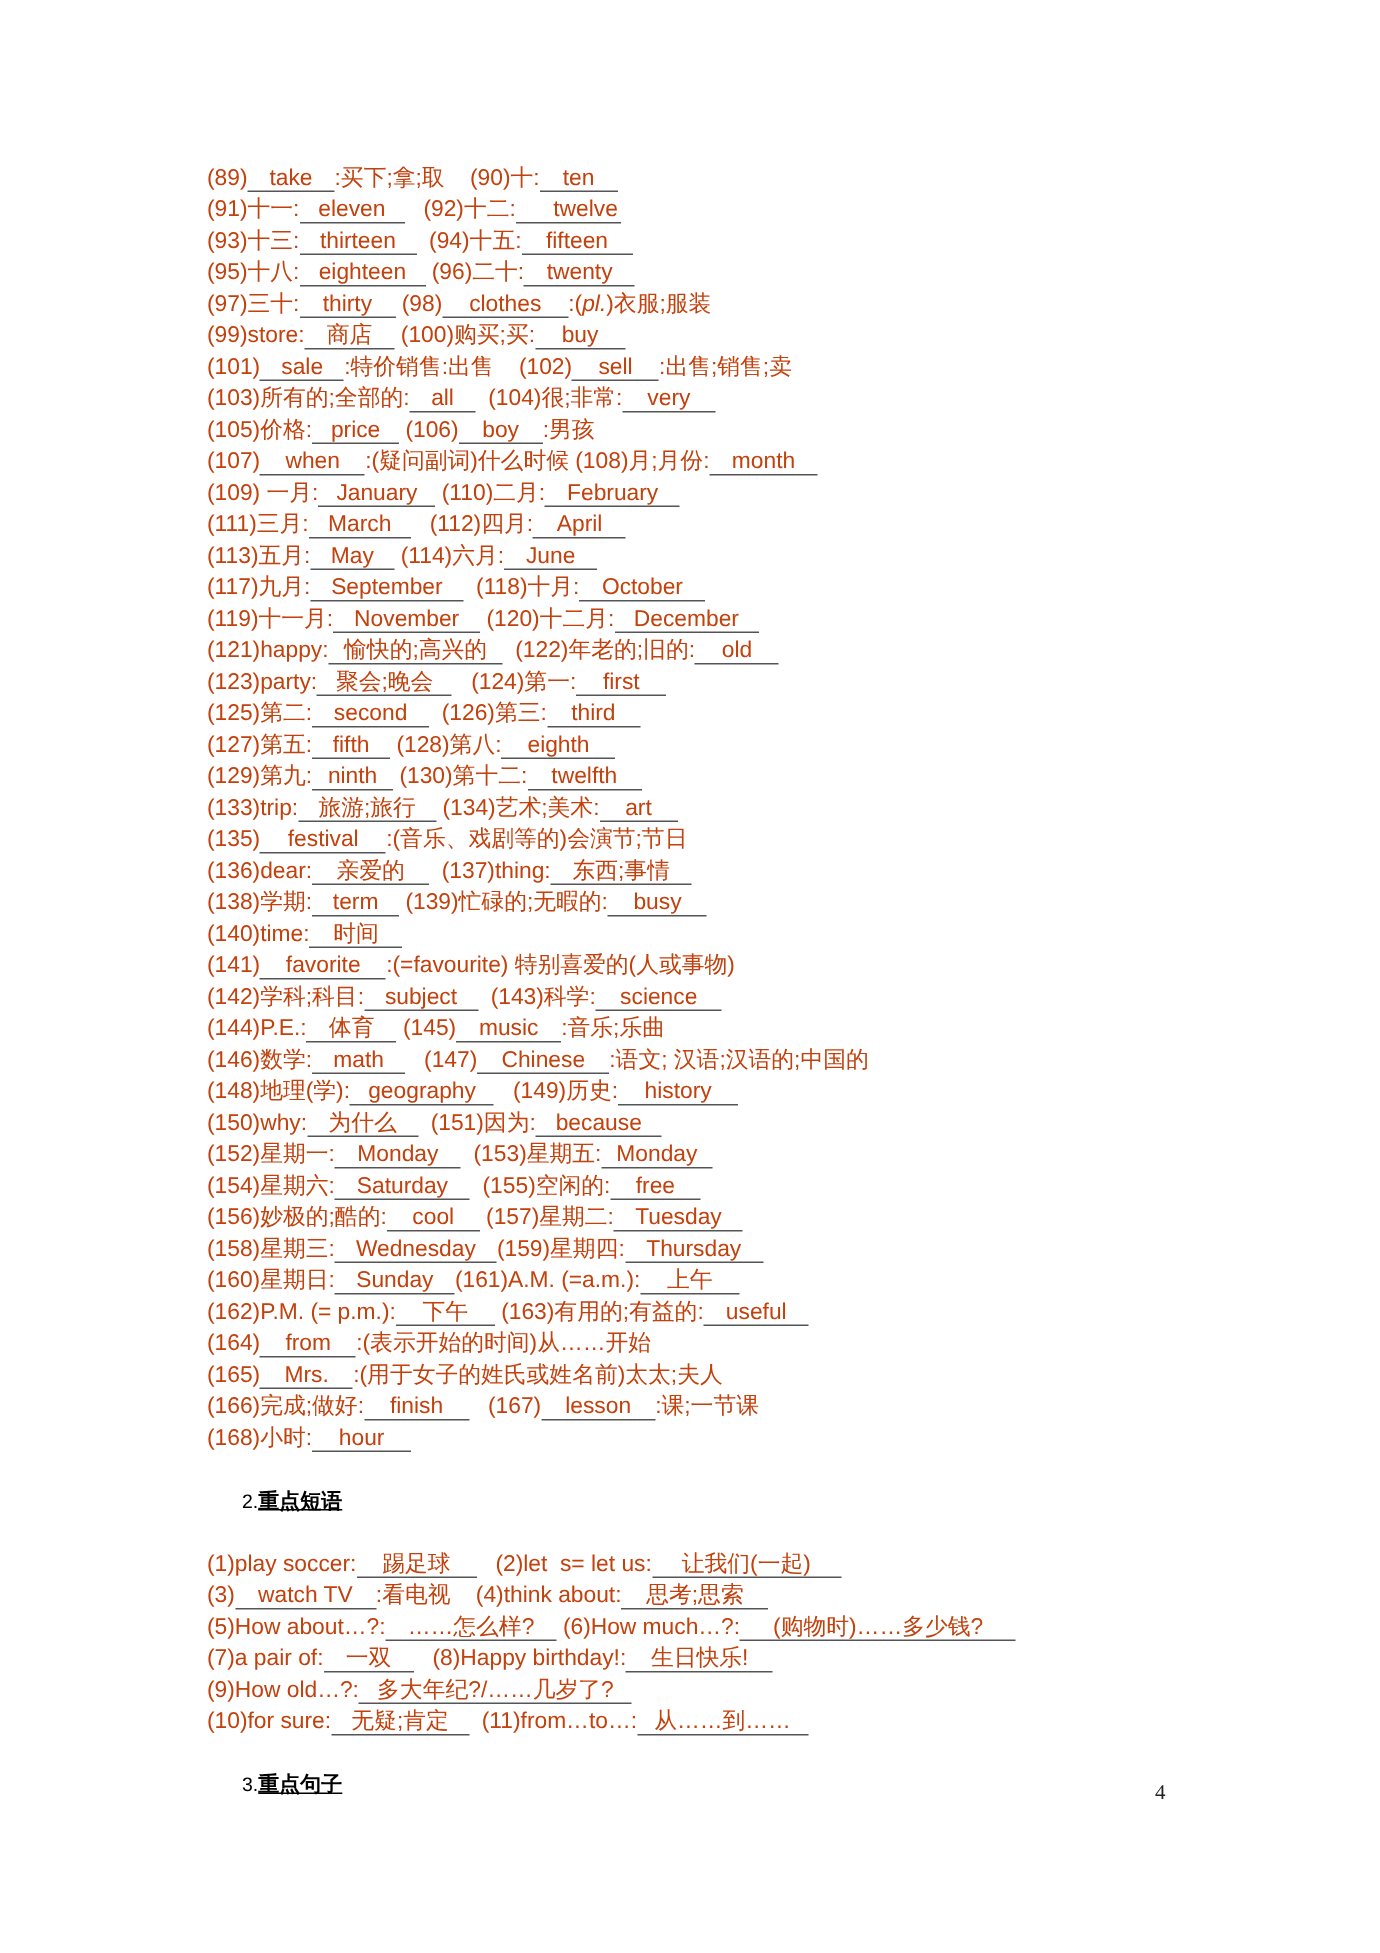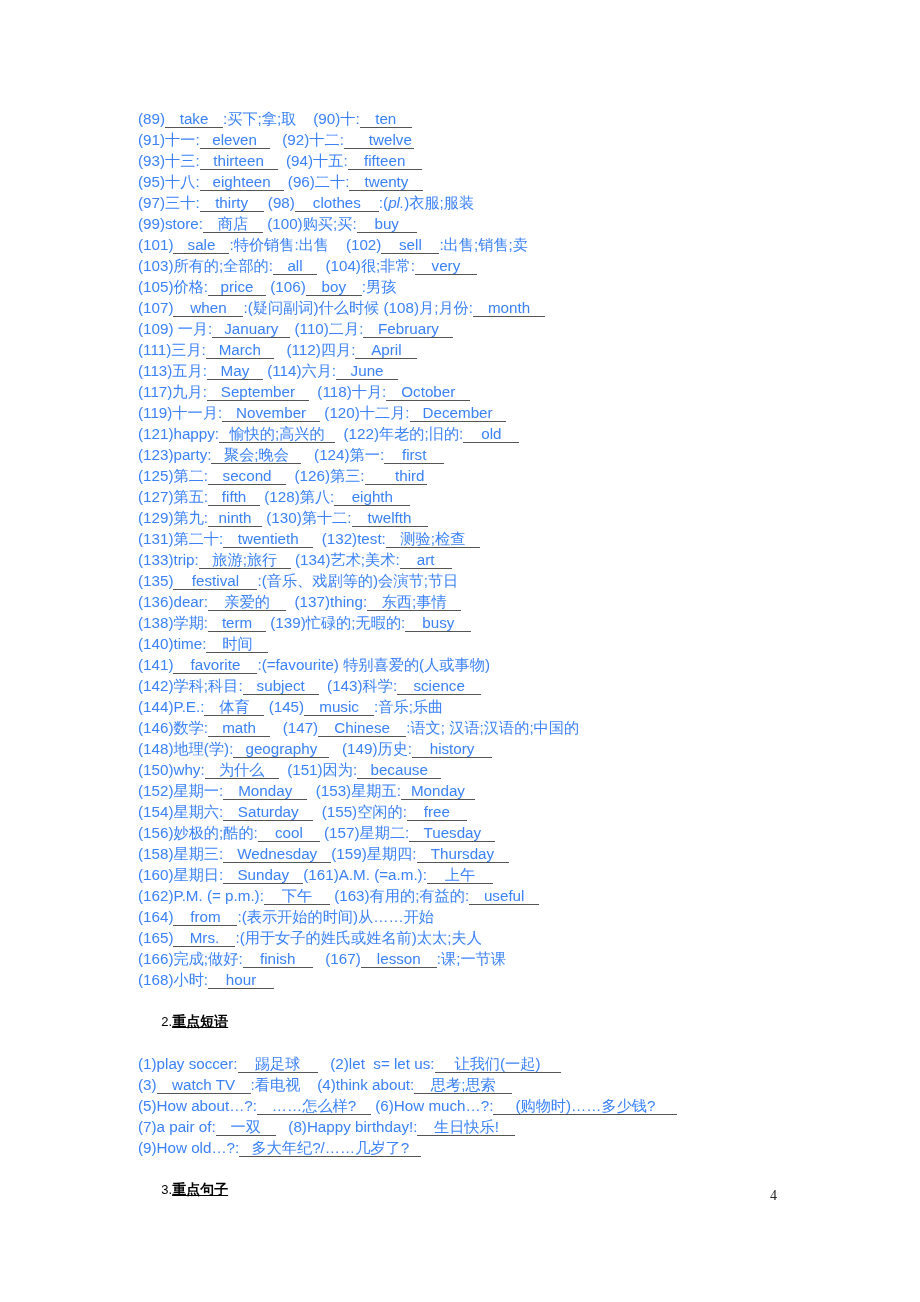--- a/index.html
+++ b/index.html
@@ -27,21 +27,21 @@
     position: absolute;
     left: 138px;
     top: 108px;
     width: 700px;
   }
   .line {
     font-size: 15.2px;
     line-height: 21.0px;
     white-space: pre;
     letter-spacing: 0px;
-    color: #3b82f6;
+    color: #c2410c;
   }
   
   .bl {
     border-bottom: 1px solid #555;
     padding: 0 2px 0 2px;
     display: inline-block;
     text-align: center;
     line-height: 17px;
     vertical-align: baseline;
   }
@@ -81,24 +81,23 @@
         <div class="line"><span>(103)所有的;全部的:</span><span class="bl" style="min-width: 40px;">all</span><span>  (104)很;非常:</span><span class="bl" style="min-width: 58px;">very</span></div>
         <div class="line"><span>(105)价格:</span><span class="bl" style="min-width: 54px;">price</span><span> (106)</span><span class="bl" style="min-width: 52px;">boy</span><span>:男孩</span></div>
         <div class="line"><span>(107)</span><span class="bl" style="min-width: 66px;">when</span><span>:(疑问副词)什么时候 (108)月;月份:</span><span class="bl" style="min-width: 68px;">month</span></div>
         <div class="line"><span>(109) 一月:</span><span class="bl" style="min-width: 74px;">January</span><span> (110)二月:</span><span class="bl" style="min-width: 86px;">February</span></div>
         <div class="line"><span>(111)三月:</span><span class="bl" style="min-width: 64px;">March</span><span>   (112)四月:</span><span class="bl" style="min-width: 58px;">April</span></div>
         <div class="line"><span>(113)五月:</span><span class="bl" style="min-width: 52px;">May</span><span> (114)六月:</span><span class="bl" style="min-width: 58px;">June</span></div>
         <div class="line"><span>(117)九月:</span><span class="bl" style="min-width: 98px;">September</span><span>  (118)十月:</span><span class="bl" style="min-width: 80px;">October</span></div>
         <div class="line"><span>(119)十一月:</span><span class="bl" style="min-width: 94px;">November</span><span> (120)十二月:</span><span class="bl" style="min-width: 92px;">December</span></div>
         <div class="line"><span>(121)happy:</span><span class="bl" style="min-width: 112px;">愉快的;高兴的</span><span>  (122)年老的;旧的:</span><span class="bl" style="min-width: 52px;">old</span></div>
         <div class="line"><span>(123)party:</span><span class="bl" style="min-width: 86px;">聚会;晚会</span><span>   (124)第一:</span><span class="bl" style="min-width: 56px;">first</span></div>
-        <div class="line"><span>(125)第二:</span><span class="bl" style="min-width: 74px;">second</span><span>  (126)第三:</span><span class="bl" style="min-width: 58px; text-align: right;">third</span></div>
+        <div class="line"><span>(125)第二:</span><span class="bl" style="min-width: 74px;">second</span><span>  (126)第三:</span><span class="bl" style="min-width: 58px;">third</span></div>
         <div class="line"><span>(127)第五:</span><span class="bl" style="min-width: 48px;">fifth</span><span> (128)第八:</span><span class="bl" style="min-width: 72px;">eighth</span></div>
         <div class="line"><span>(129)第九:</span><span class="bl" style="min-width: 50px;">ninth</span><span> (130)第十二:</span><span class="bl" style="min-width: 72px;">twelfth</span></div>
-        <div class="line"><span>(131)第二十:</span><span class="bl" style="min-width: 86px;">twentieth</span><span>  (132)test:</span><span class="bl" style="min-width: 90px;">测验;检查</span></div>
         <div class="line"><span>(133)trip:</span><span class="bl" style="min-width: 88px;">旅游;旅行</span><span> (134)艺术;美术:</span><span class="bl" style="min-width: 48px;">art</span></div>
         <div class="line"><span>(135)</span><span class="bl" style="min-width: 80px;">festival</span><span>:(音乐、戏剧等的)会演节;节日</span></div>
         <div class="line"><span>(136)dear:</span><span class="bl" style="min-width: 74px;">亲爱的</span><span>  (137)thing:</span><span class="bl" style="min-width: 90px;">东西;事情</span></div>
         <div class="line"><span>(138)学期:</span><span class="bl" style="min-width: 54px;">term</span><span> (139)忙碌的;无暇的:</span><span class="bl" style="min-width: 62px;">busy</span></div>
         <div class="line"><span>(140)time:</span><span class="bl" style="min-width: 58px;">时间</span></div>
         <div class="line"><span>(141)</span><span class="bl" style="min-width: 80px;">favorite</span><span>:(=favourite) 特别喜爱的(人或事物)</span></div>
         <div class="line"><span>(142)学科;科目:</span><span class="bl" style="min-width: 72px;">subject</span><span>  (143)科学:</span><span class="bl" style="min-width: 80px;">science</span></div>
         <div class="line"><span>(144)P.E.:</span><span class="bl" style="min-width: 56px;">体育</span><span> (145)</span><span class="bl" style="min-width: 66px;">music</span><span>:音乐;乐曲</span></div>
         <div class="line"><span>(146)数学:</span><span class="bl" style="min-width: 58px;">math</span><span>   (147)</span><span class="bl" style="min-width: 84px;">Chinese</span><span>:语文; 汉语;汉语的;中国的</span></div>
         <div class="line"><span>(148)地理(学):</span><span class="bl" style="min-width: 92px;">geography</span><span>   (149)历史:</span><span class="bl" style="min-width: 76px;">history</span></div>
@@ -117,20 +116,21 @@
 
     <div class="sec">
       <span class="n">2.</span><span class="u">重点短语</span>
     </div>
     <div id="phrase-list">
         <div class="line"><span>(1)play soccer:</span><span class="bl" style="min-width: 76px;">踢足球</span><span>   (2)let  s= let us:</span><span class="bl" style="min-width: 122px;">让我们(一起)</span></div>
         <div class="line"><span>(3)</span><span class="bl" style="min-width: 90px;">watch TV</span><span>:看电视    (4)think about:</span><span class="bl" style="min-width: 94px;">思考;思索</span></div>
         <div class="line"><span>(5)How about…?:</span><span class="bl" style="min-width: 110px;">……怎么样?</span><span> (6)How much…?:</span><span class="bl" style="min-width: 180px;">(购物时)……多少钱?</span></div>
         <div class="line"><span>(7)a pair of:</span><span class="bl" style="min-width: 56px;">一双</span><span>   (8)Happy birthday!:</span><span class="bl" style="min-width: 94px;">生日快乐!</span></div>
         <div class="line"><span>(9)How old…?:</span><span class="bl" style="min-width: 178px;">多大年纪?/……几岁了?</span></div>
+        <div class="line"><span>(10)for sure:</span><span class="bl" style="min-width: 88px;">无疑;肯定</span><span>  (11)from…to…:</span><span class="bl" style="min-width: 110px;">从……到……</span></div>
       </div>
 
     <div class="sec">
       <span class="n">3.</span><span class="u">重点句子</span>
     </div>
 
   </div>
 
   <div id="pageno">4</div>
 

